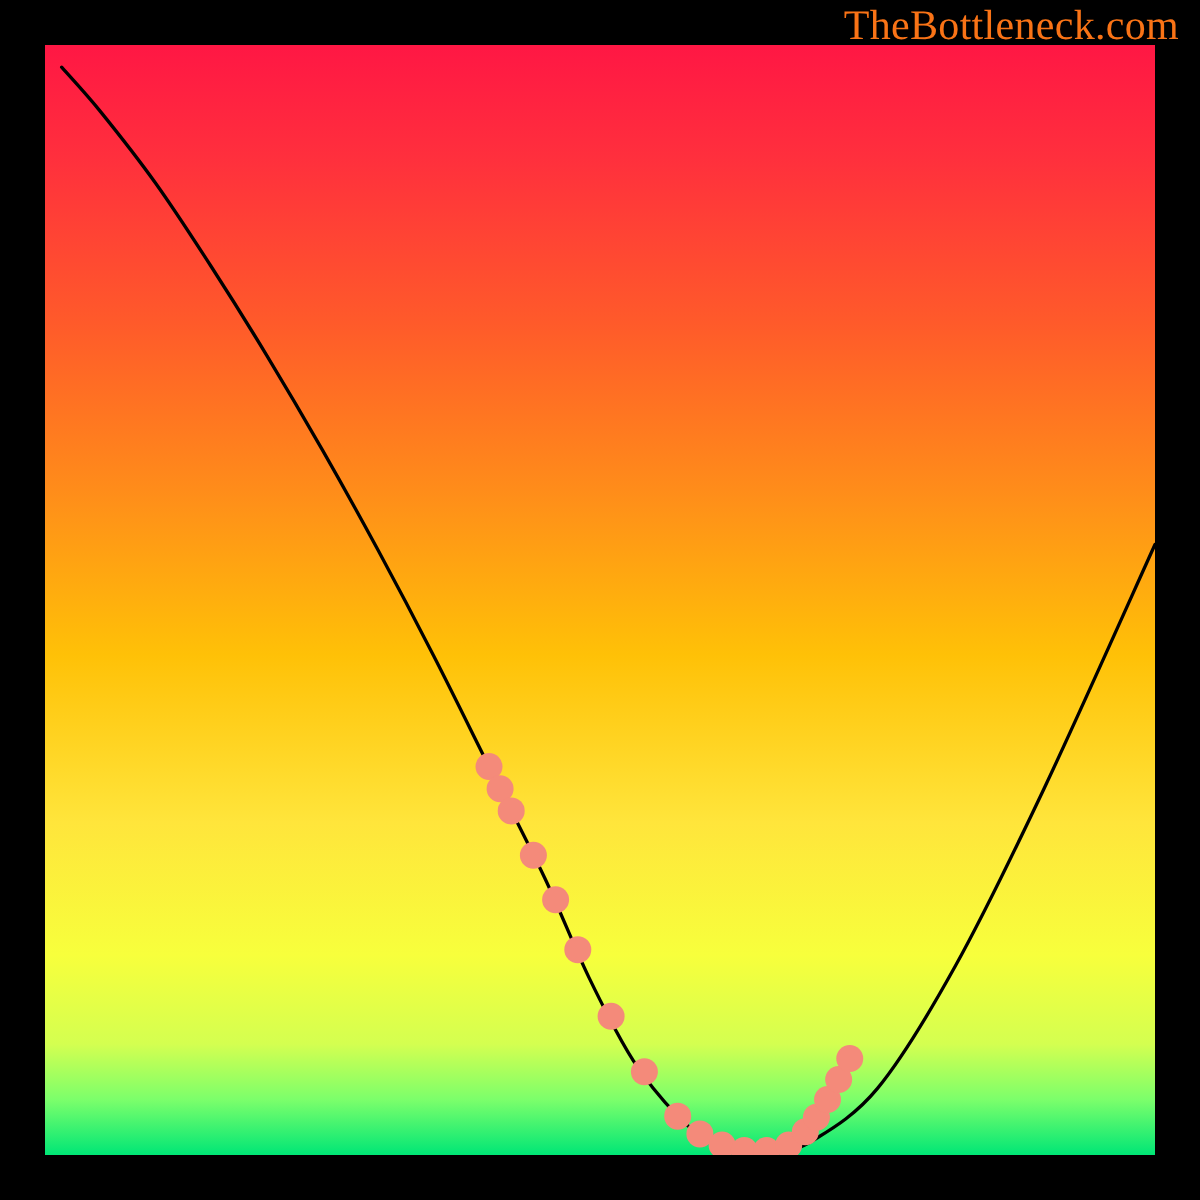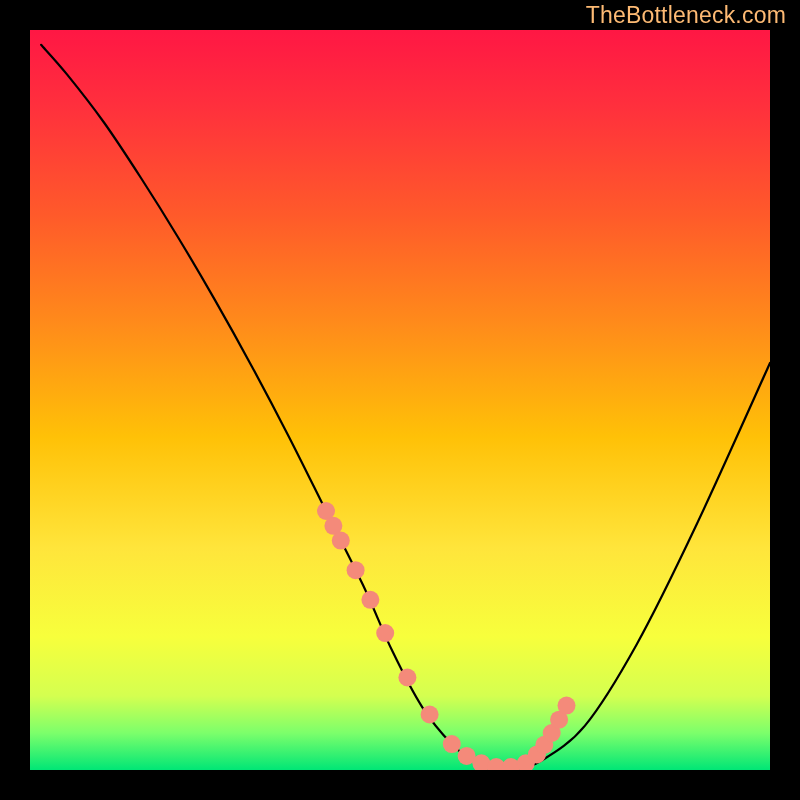--- a/index.html
+++ b/index.html
@@ -12,24 +12,24 @@
   }
   .stage {
     position: relative;
     width: 800px;
     height: 800px;
   }
   .watermark {
     position: absolute;
     top: 2px;
     right: 14px;
-    font-family: Liberation Sans, sans-serif;
-    font-size: 23px;
+    font-family: Liberation Serif, serif;
+    font-size: 28px;
     font-weight: 400;
-    color: #fdba74;
+    color: #f97316;
     letter-spacing: 0.2px;
   }
   svg.plot {
     position: absolute;
     left: 0;
     top: 0;
     width: 800px;
     height: 800px;
     display: block;
   }

